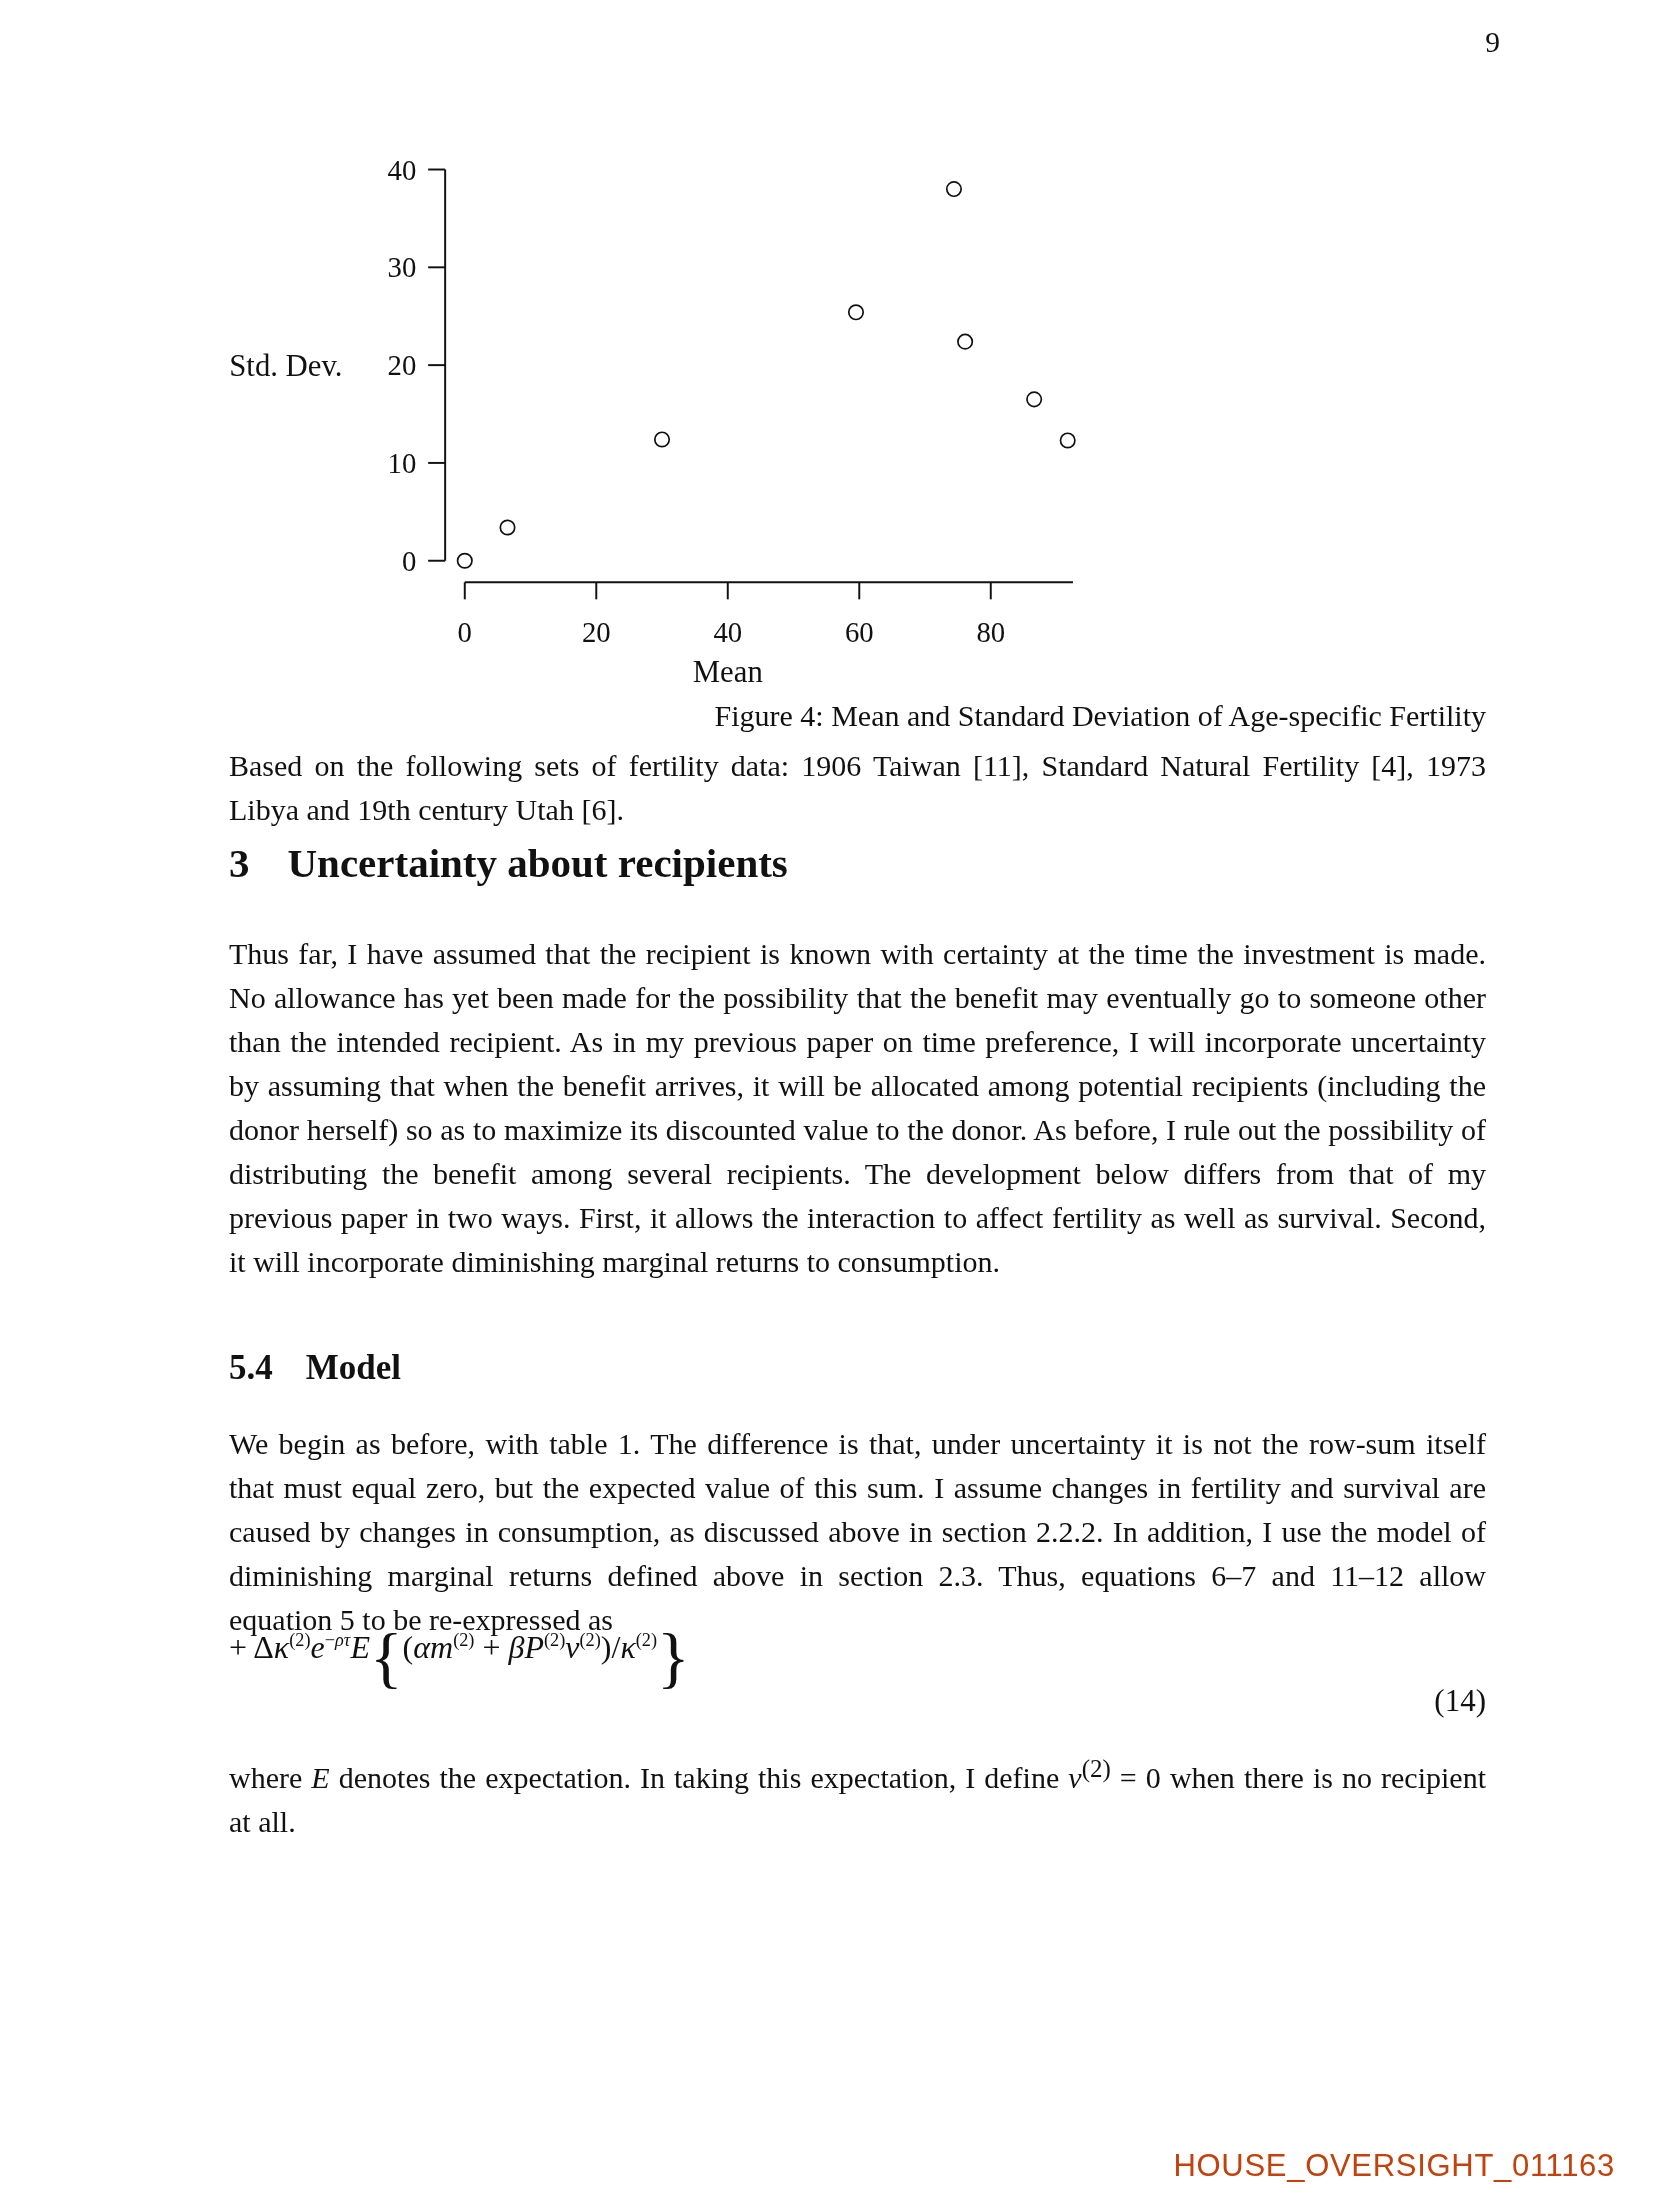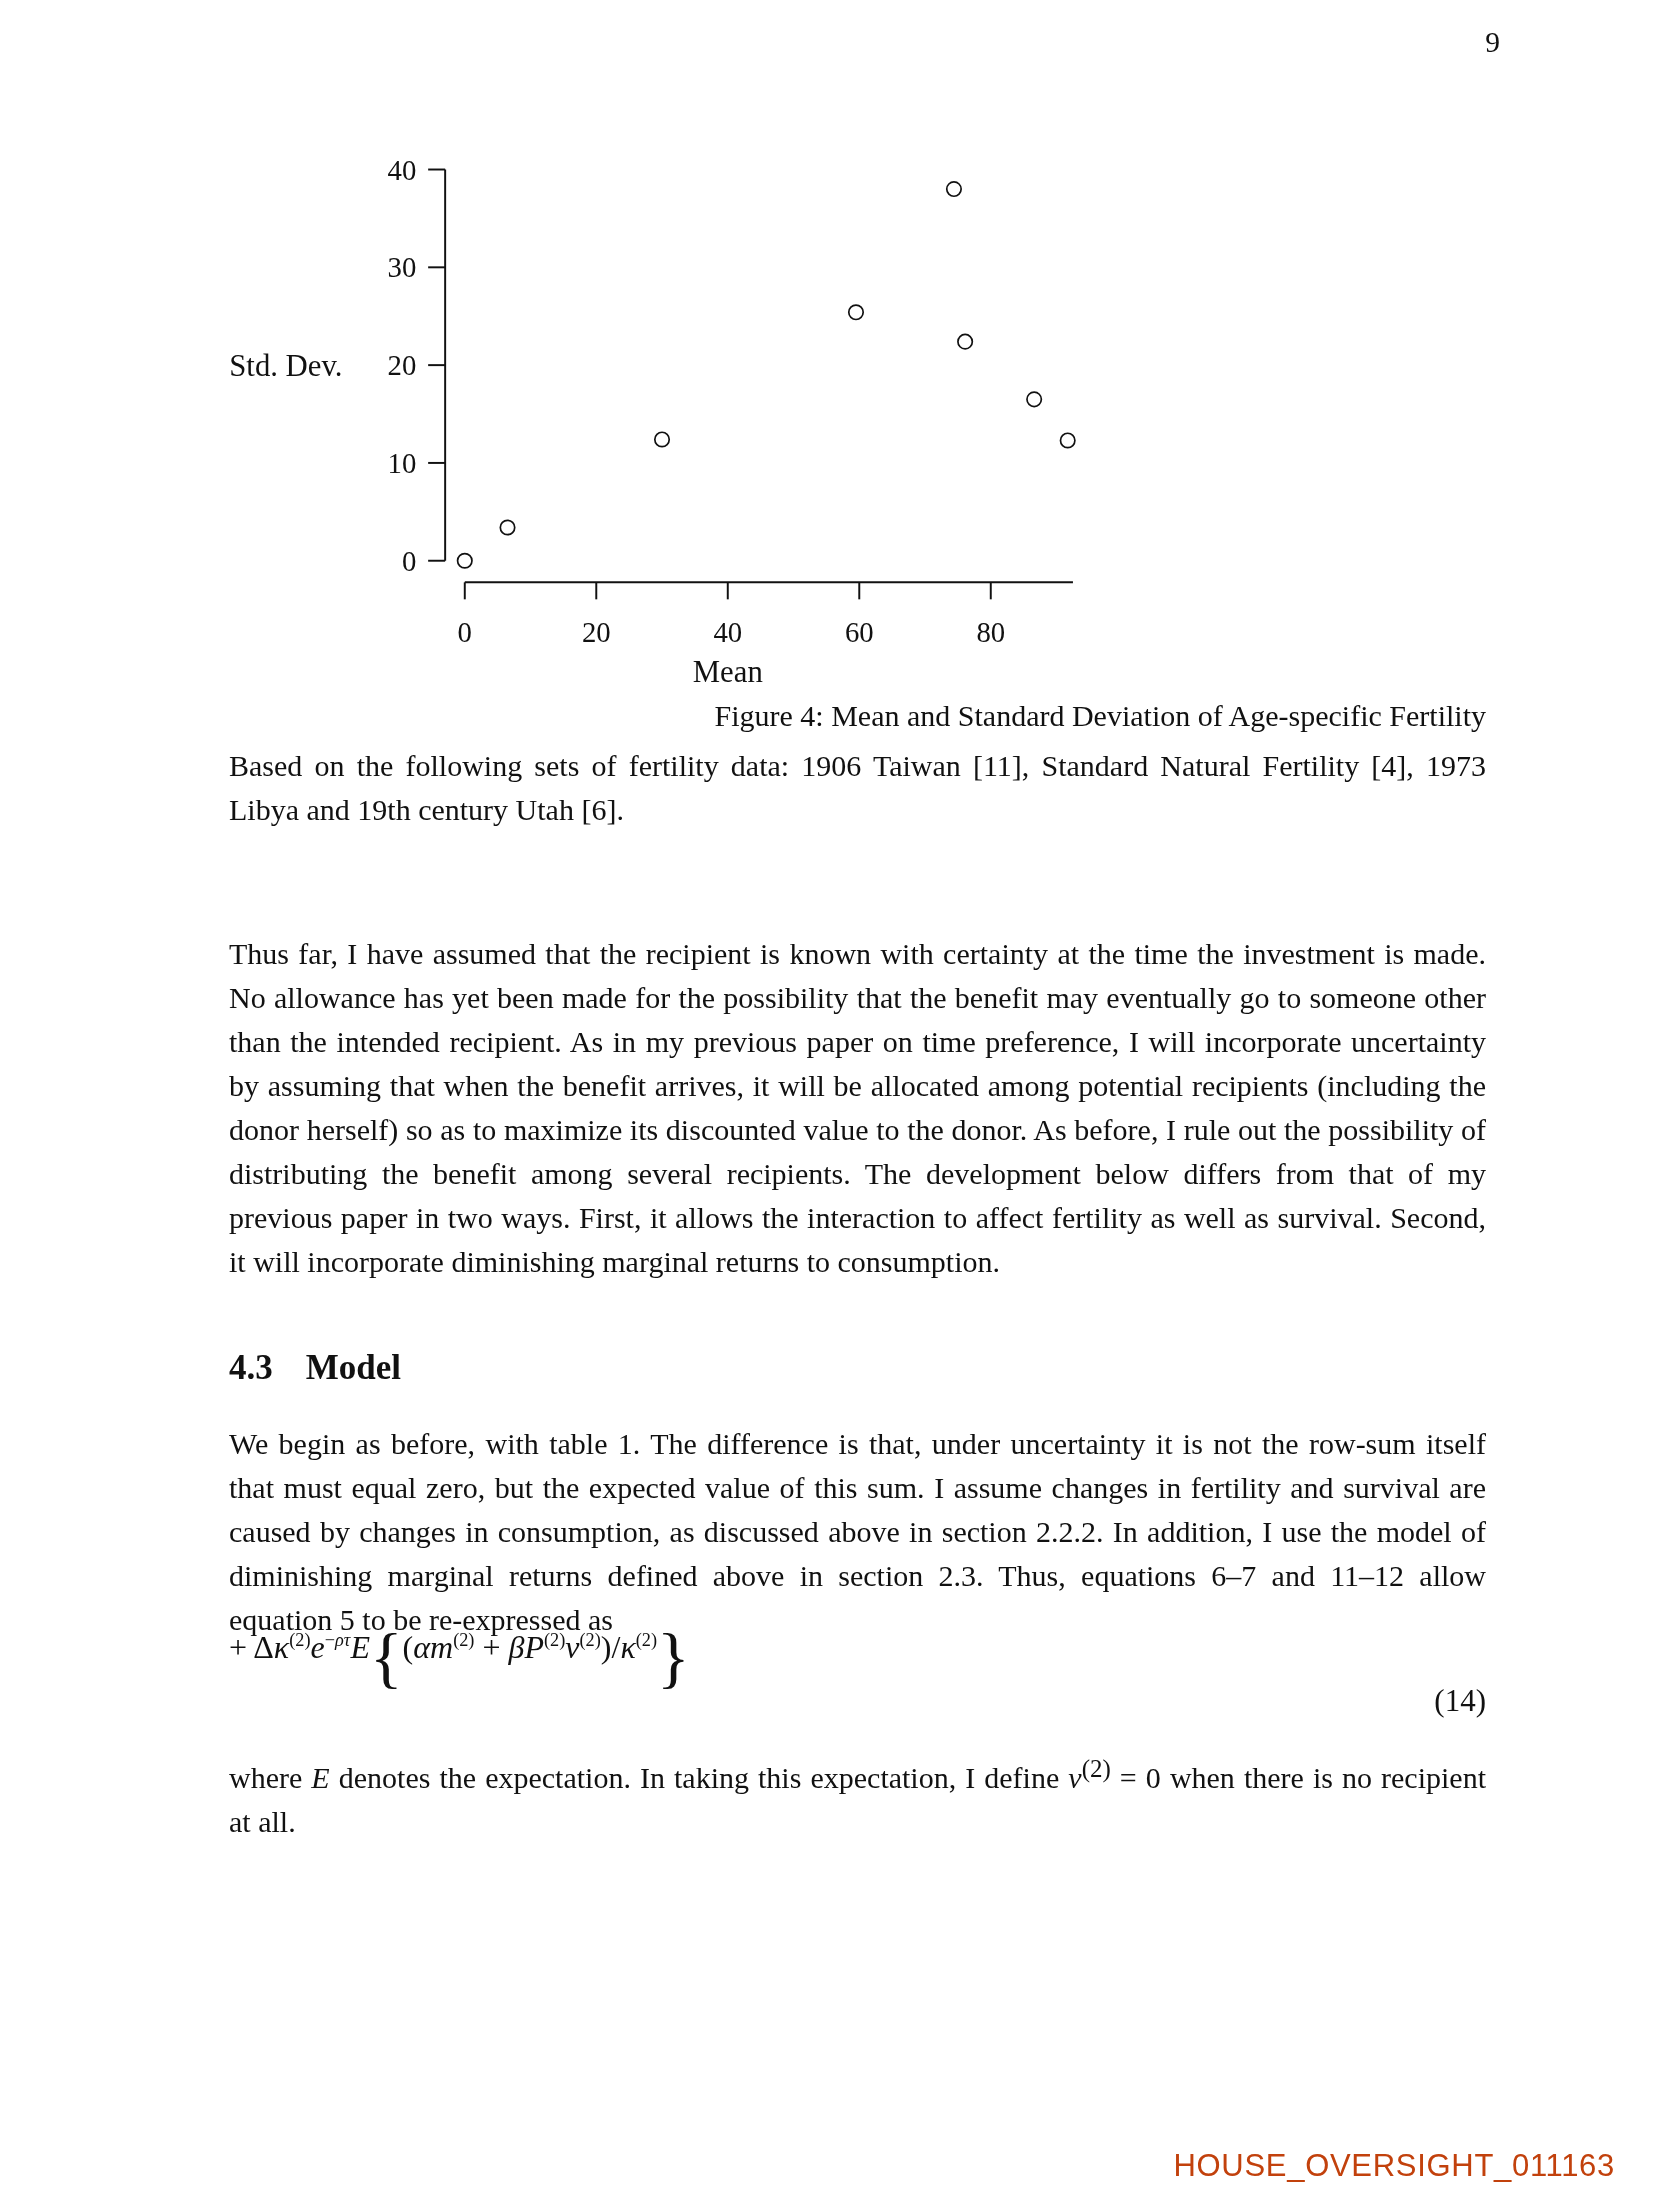--- a/index.html
+++ b/index.html
@@ -71,24 +71,25 @@
       <circle cx="1127.7200000000003" cy="68.89999999999998" r="11" fill="none" stroke="#111111" stroke-width="2.6"></circle>
       <circle cx="1144.8049999999998" cy="302.12000000000006" r="11" fill="none" stroke="#111111" stroke-width="2.6"></circle>
       <circle cx="1250.33" cy="390.32500000000005" r="11" fill="none" stroke="#111111" stroke-width="2.6"></circle>
       <circle cx="1301.585" cy="453.115" r="11" fill="none" stroke="#111111" stroke-width="2.6"></circle>
     </svg>
 
   <div class="abs caption">Figure 4: Mean and Standard Deviation of Age-specific Fertility</div>
 
   <div class="abs fignote">Based on the following sets of fertility data: 1906 Taiwan [11], Standard Natural Fertility [4], 1973 Libya and 19th century Utah [6].</div>
 
+  <h1 class="abs sec"><span class="secnum">3</span><span>Uncertainty about recipients</span></h1>
 
   <p class="abs body p1">Thus far, I have assumed that the recipient is known with certainty at the time the investment is made. No allowance has yet been made for the possibility that the benefit may eventually go to someone other than the intended recipient. As in my previous paper on time preference, I will incorporate uncertainty by assuming that when the benefit arrives, it will be allocated among potential recipients (including the donor herself) so as to maximize its discounted value to the donor. As before, I rule out the possibility of distributing the benefit among several recipients. The development below differs from that of my previous paper in two ways. First, it allows the interaction to affect fertility as well as survival. Second, it will incorporate diminishing marginal returns to consumption.</p>
 
-  <h2 class="abs subsec"><span class="secnum">4.3</span><span>Model</span></h2>
+  <h2 class="abs subsec"><span class="secnum">5.4</span><span>Model</span></h2>
 
   <p class="abs body p2">We begin as before, with table 1. The difference is that, under uncertainty it is not the row-sum itself that must equal zero, but the expected value of this sum. I assume changes in fertility and survival are caused by changes in consumption, as discussed above in section 2.2.2. In addition, I use the model of diminishing marginal returns defined above in section 2.3. Thus, equations 6–7 and 11–12 allow equation 5 to be re-expressed as</p>
 
   <div class="abs equation">
     <div class="eq-line2">+ Δ<i>κ</i><sup>(2)</sup><i>e</i><sup>−<i>ρτ</i></sup><i>E</i><span class="brace">{</span>(<i>αm</i><sup>(2)</sup> + <i>βP</i><sup>(2)</sup><i>v</i><sup>(2)</sup>)/<i>κ</i><sup>(2)</sup><span class="brace">}</span></div>
     <div class="eqnum">(14)</div>
   </div>
 
   <p class="abs body p3">where <i>E</i> denotes the expectation. In taking this expectation, I define <i>v</i><sup>(2)</sup> = 0 when there is no recipient at all.</p>
 

